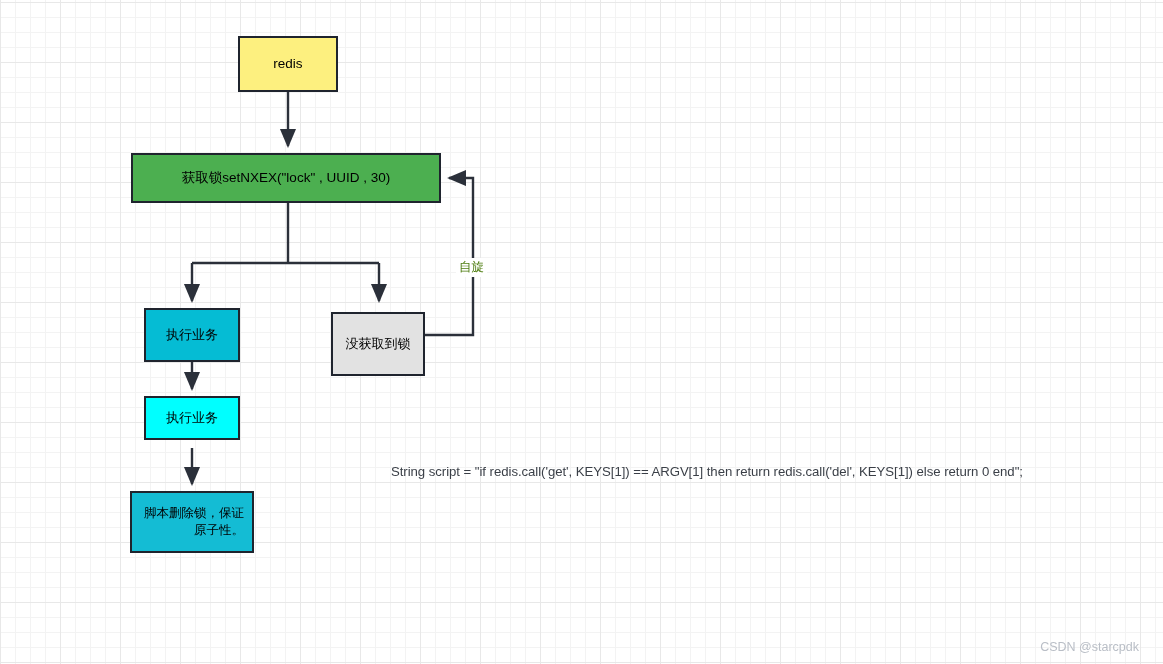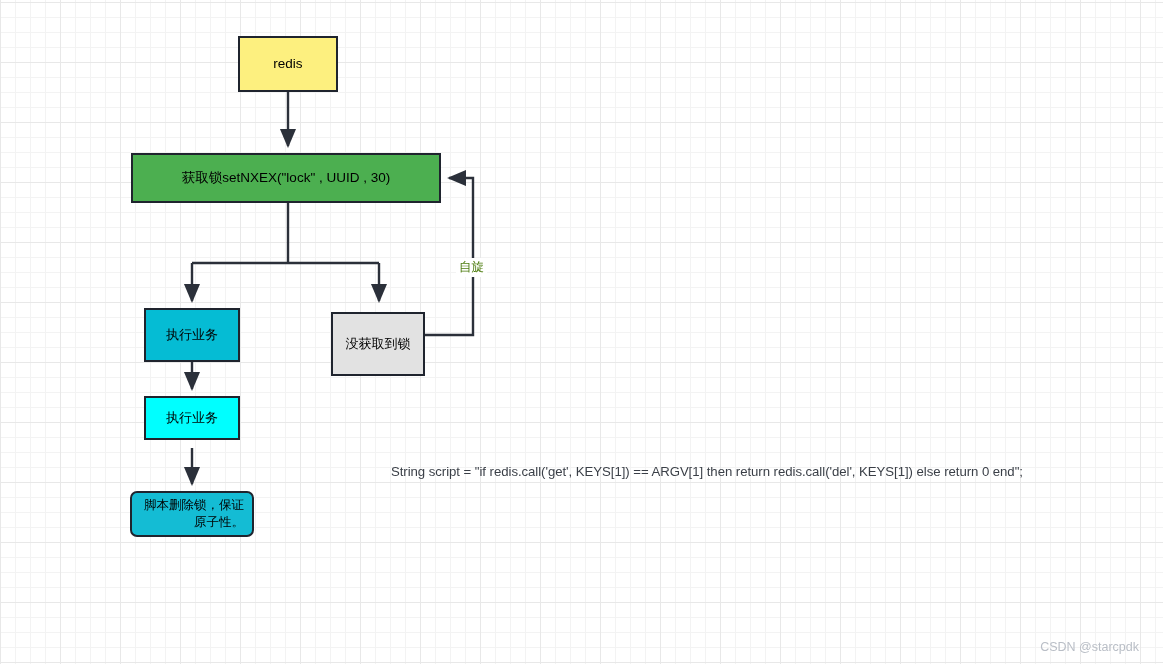--- a/index.html
+++ b/index.html
@@ -58,25 +58,24 @@
     left: 331px; top: 312px; width: 94px; height: 64px;
     background: #e2e2e2;
     font-size: 13px;
   }
   #node-run-business {
     left: 144px; top: 396px; width: 96px; height: 44px;
     background: #00ffff;
     font-size: 13px;
   }
   #node-delete-lock {
-    left: 130px; top: 491px; width: 124px; height: 46px;
+    left: 130px; top: 491px; width: 124px; height: 62px;
     background: #14bcd4;
     font-size: 12.5px;
     padding: 0 8px;
-    border-radius: 7px;
   }
   .svg-layer {
     position: absolute;
     left: 0; top: 0;
     width: 1163px;
     height: 664px;
     pointer-events: none;
   }
   .edge-path {
     fill: none;

